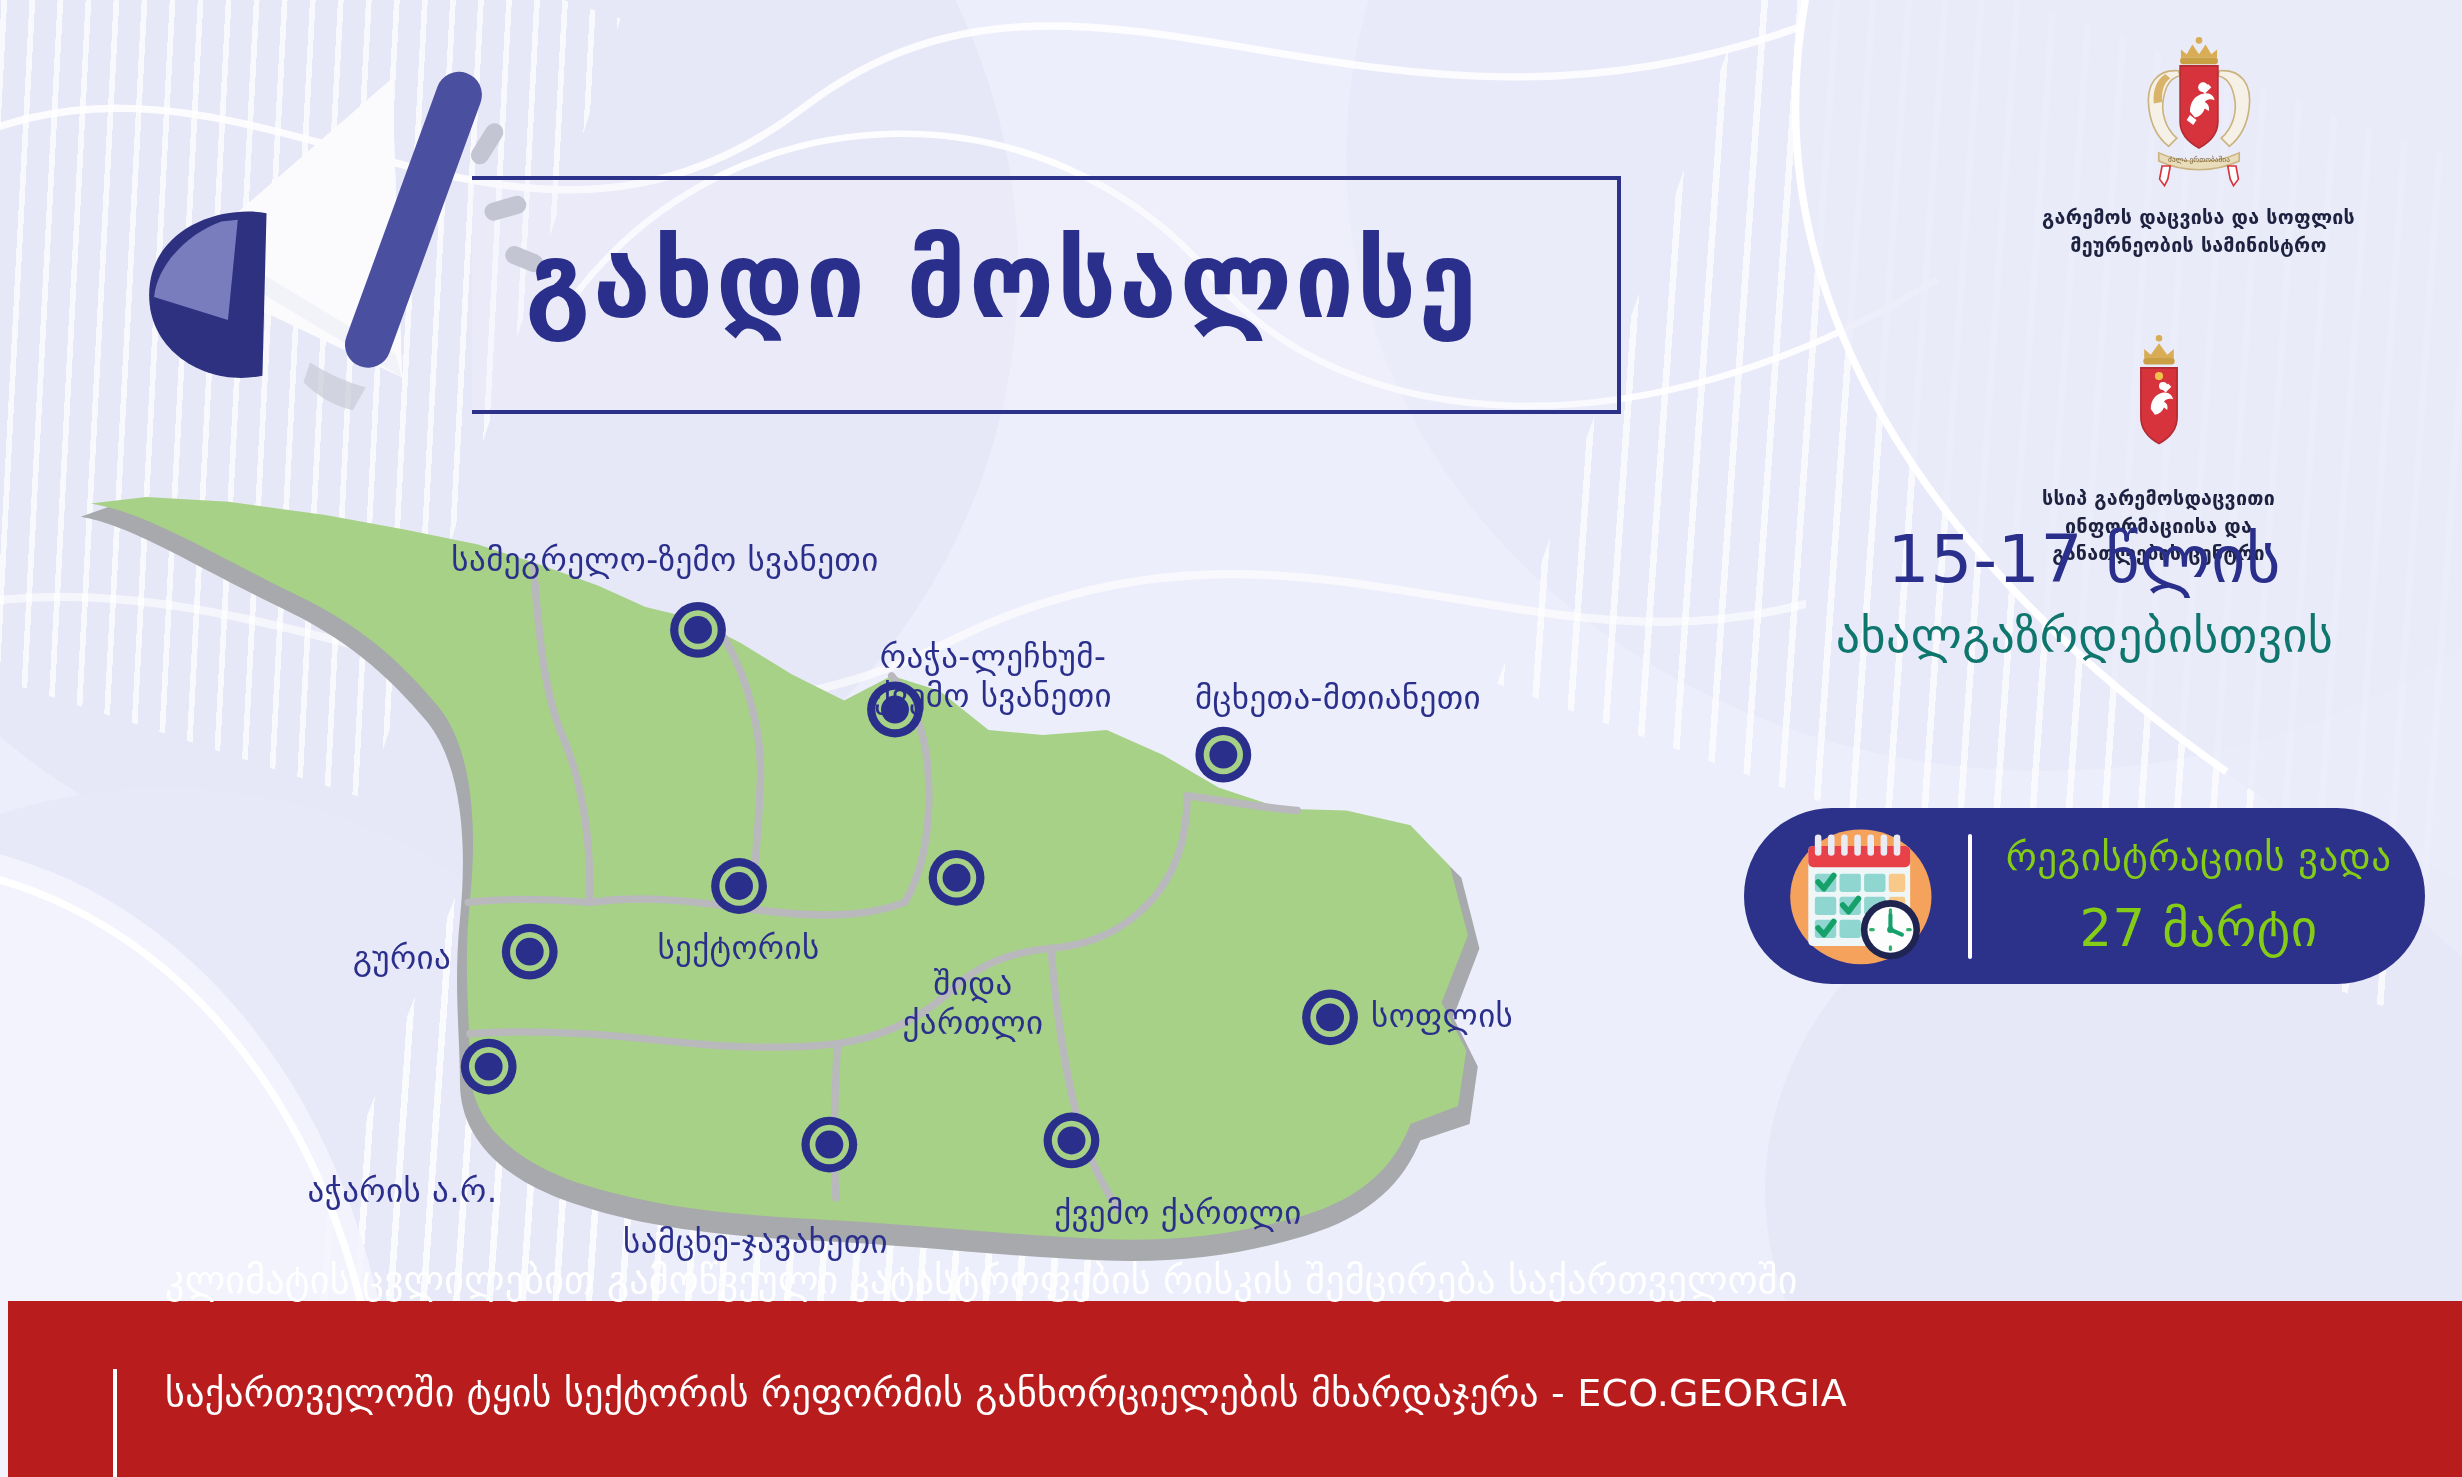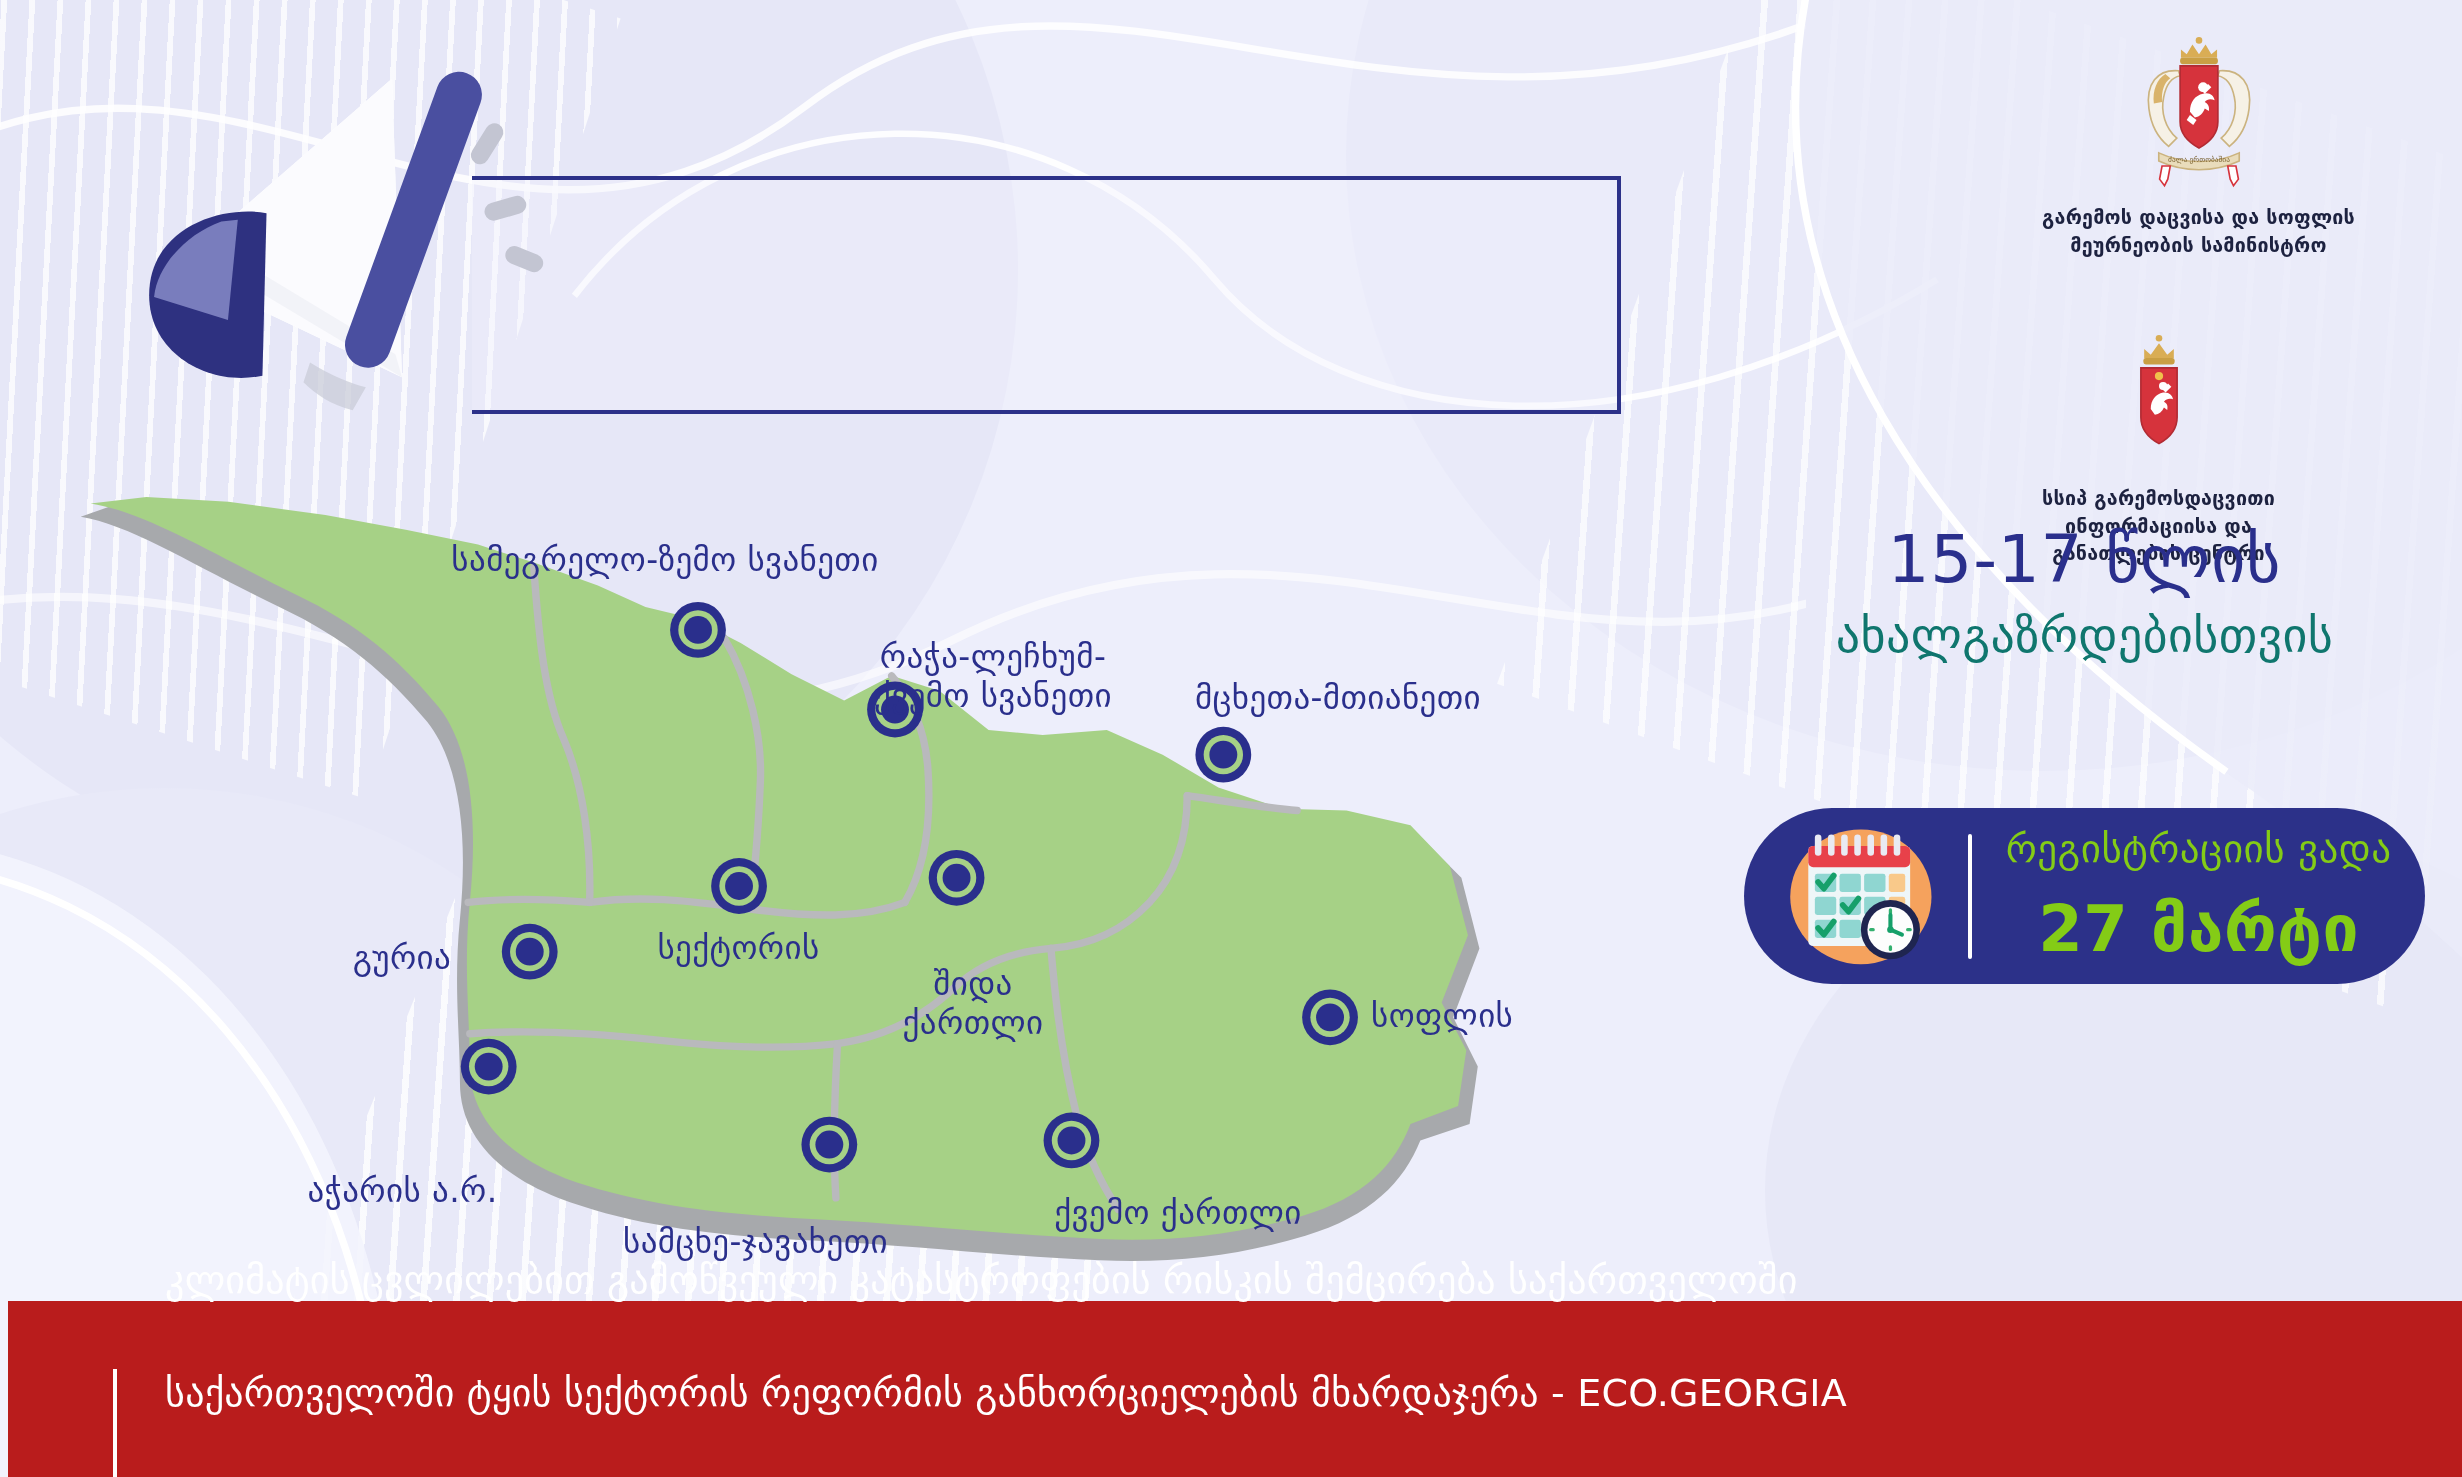--- a/index.html
+++ b/index.html
@@ -60,21 +60,21 @@
   .agebox{position:absolute;left:1756px;top:525px;width:657px;text-align:center;z-index:6;}
   .age-main{font-size:66px;color:#2a2f8c;font-weight:500;letter-spacing:0.8px;line-height:1.05;}
   .age-sub{margin-top:13px;font-size:48px;color:#0f766e;font-weight:400;letter-spacing:0.4px;}
 
   .deadline{position:absolute;left:1744px;top:808px;width:681px;height:176px;z-index:6;
             background:#2c3189;border-radius:89px;display:flex;align-items:center;padding-left:38px;box-sizing:border-box;}
   .cal{width:161px;height:140px;flex:0 0 auto;}
   .vr{width:4.1px;height:125px;background:#ffffff;margin:0 34px 0 24.6px;border-radius:2.5px;flex:0 0 auto;}
   .dl-txt{color:#84cc16;text-align:center;}
   .dl-top{font-size:39px;font-weight:400;letter-spacing:0.5px;line-height:1.15;}
-  .dl-bot{font-size:64px;font-weight:700;letter-spacing:0.5px;margin-top:22px;line-height:1.1;}
+  .dl-bot{font-size:51px;font-weight:400;letter-spacing:0.5px;margin-top:22px;line-height:1.1;}
 
   
   .footer{position:absolute;left:8px;bottom:0;width:2462px;height:176px;background:#b91c1c;z-index:8;
           display:flex;align-items:flex-end;}
   .fbar{width:4.1px;height:108px;background:#fff;margin-left:105px;margin-right:48px;flex:0 0 auto;}
   .ftxt{color:#fff;font-size:38px;line-height:1.48;font-weight:400;letter-spacing:0.2px;white-space:pre-line;}
 </style>
 </head>
 <body>
 
@@ -178,20 +178,21 @@
 
     <path d="M165 200 C110 190 22 218 22 300 C22 372 96 412 160 398 L165 200 Z" fill="#2e3180"></path>
 
     <path d="M110 210 C70 224 32 262 28 302 L118 330 L130 208 Z" fill="#7d82c0" opacity=".95"></path>
 
     <rect x="316" y="18" width="56" height="380" rx="28" transform="rotate(20 344 208)" fill="#4a4fa0"></rect>
 
     <path d="M218 382 C244 398 268 408 286 412 L270 440 C244 434 224 420 210 406 Z" fill="#c8cad6" opacity=".7"></path>
   </svg>
 
+  <div class="title-txt">გახდი მოსალისე</div>
 
   <div class="map-wrap">
     <svg class="map-svg" viewBox="0 0 2000 960">
 
       <path d="M8,30 C70,40 150,92 250,140 C330,178 380,220 430,280
                C470,330 480,420 470,520 C462,600 470,660 470,720
                C470,780 512,830 590,860 C680,894 780,906 900,912
                C1020,918 1120,930 1250,936 C1340,940 1420,930 1500,906
                C1580,882 1620,840 1640,790
                L1700,770 L1710,700 L1680,640 L1712,556 L1690,470

